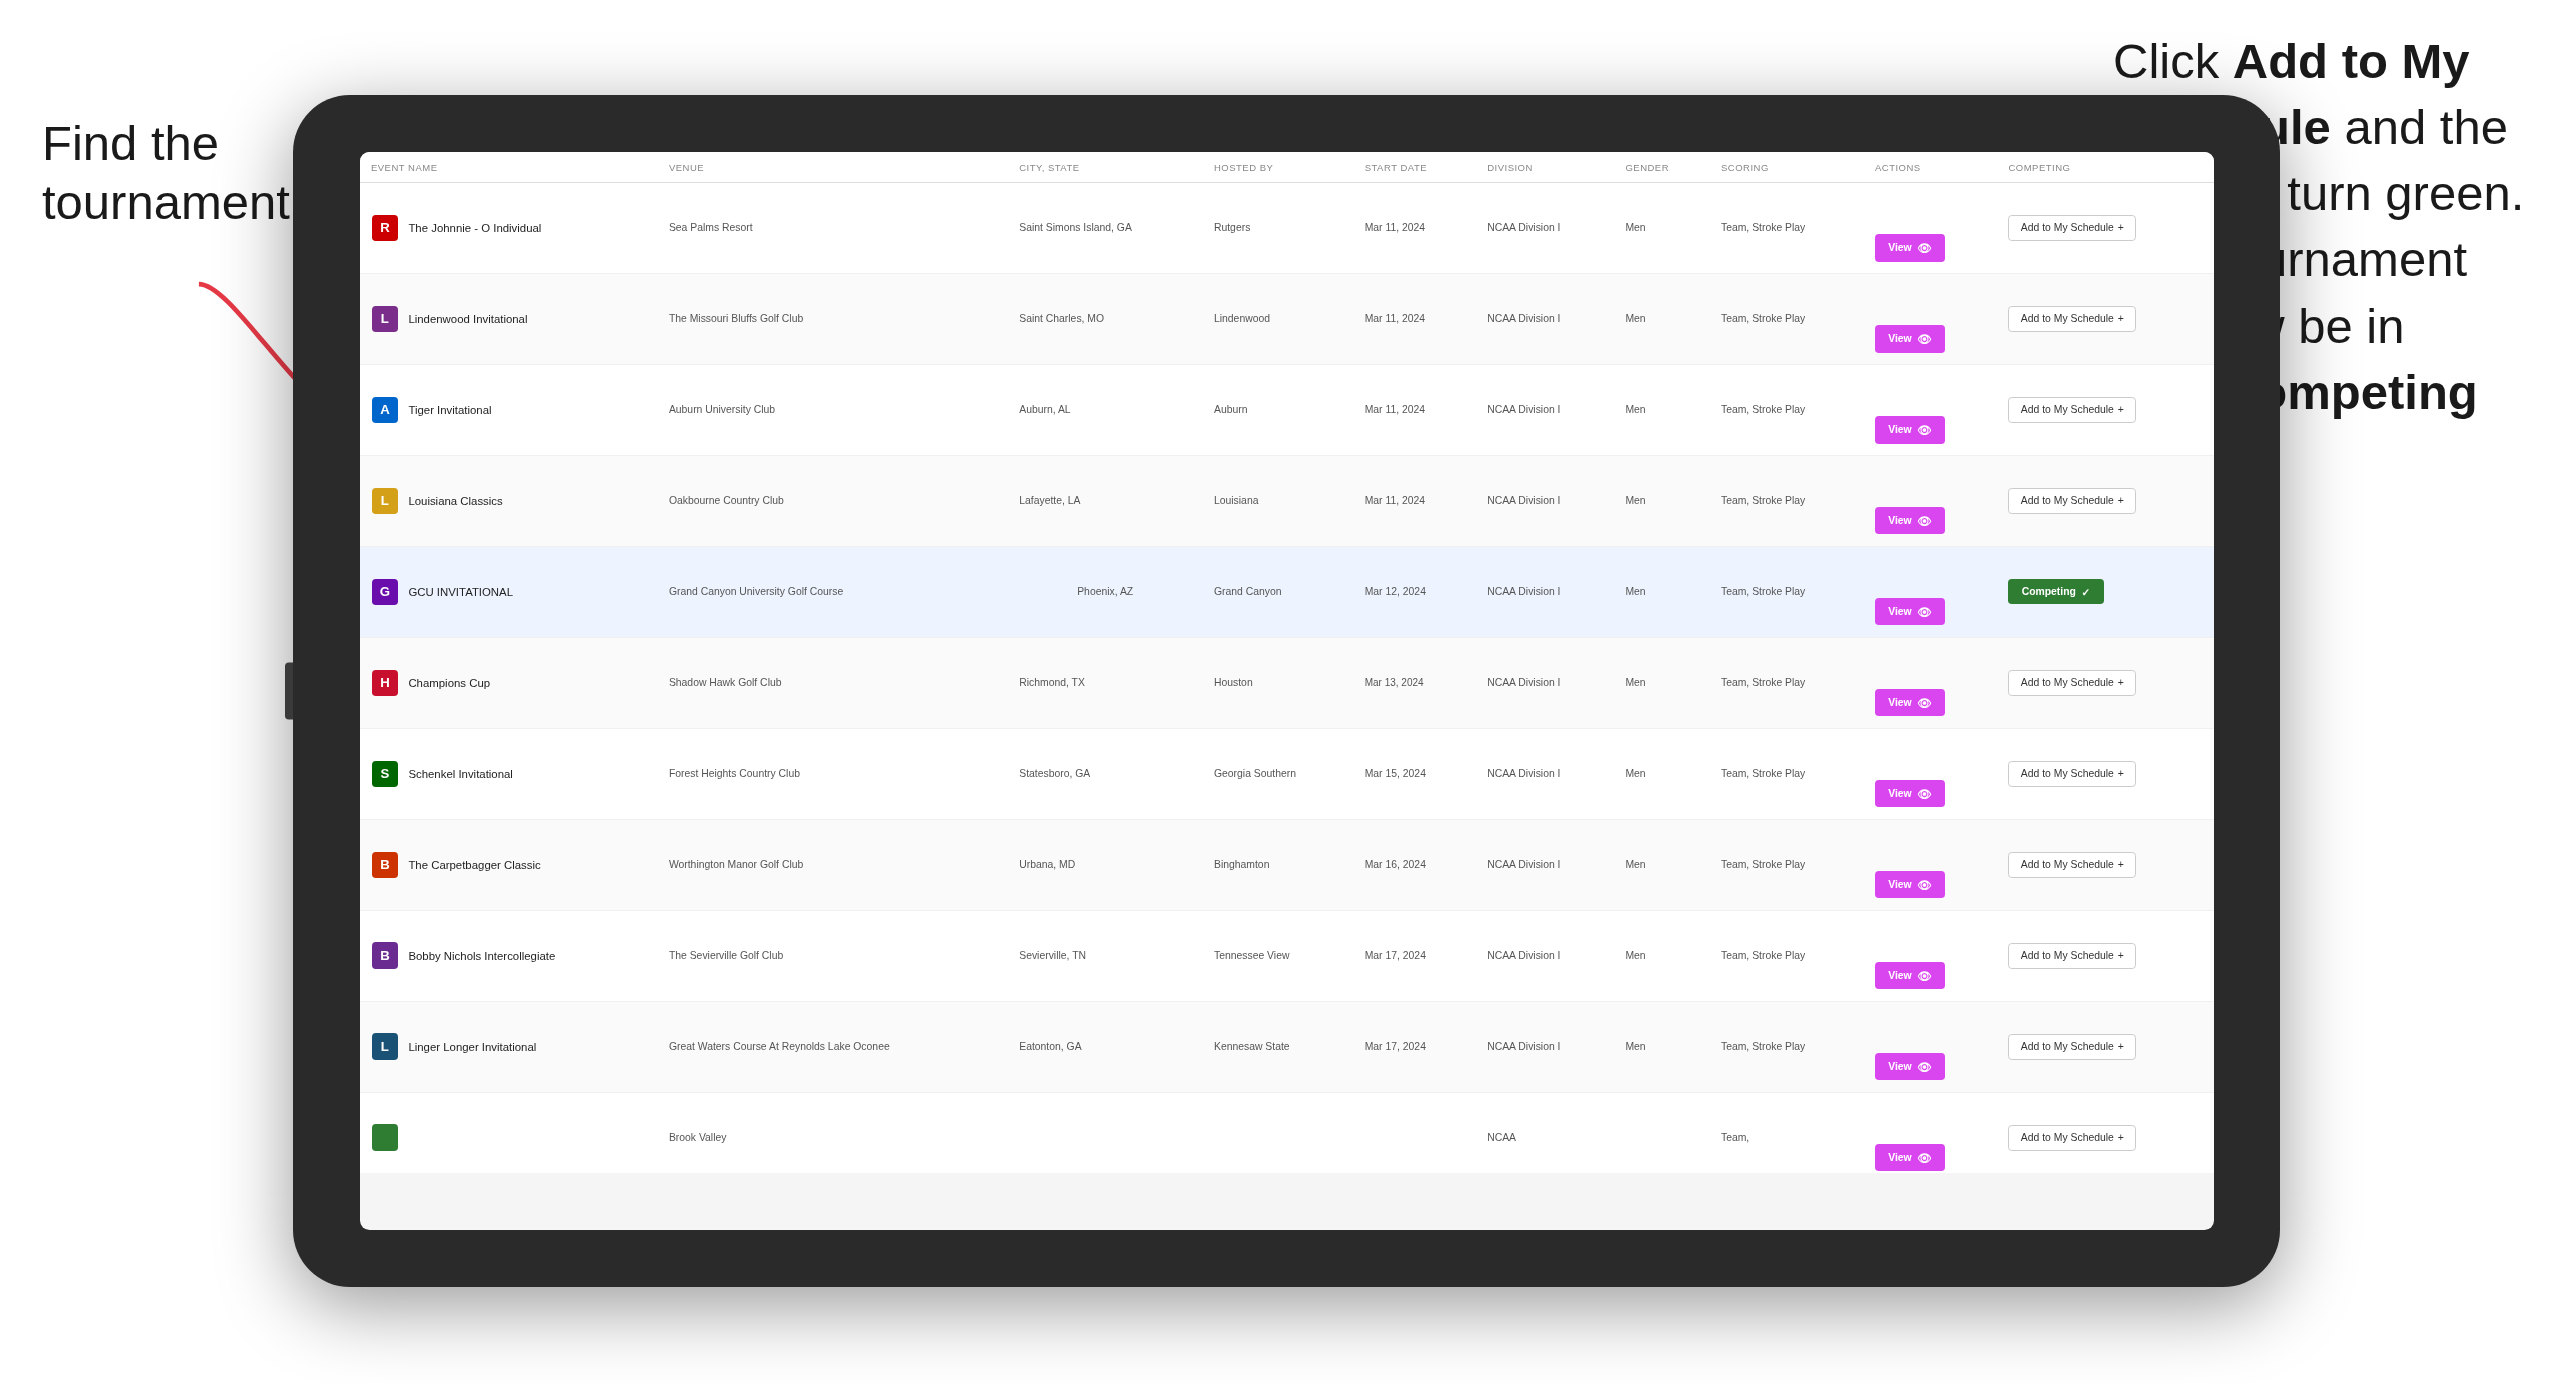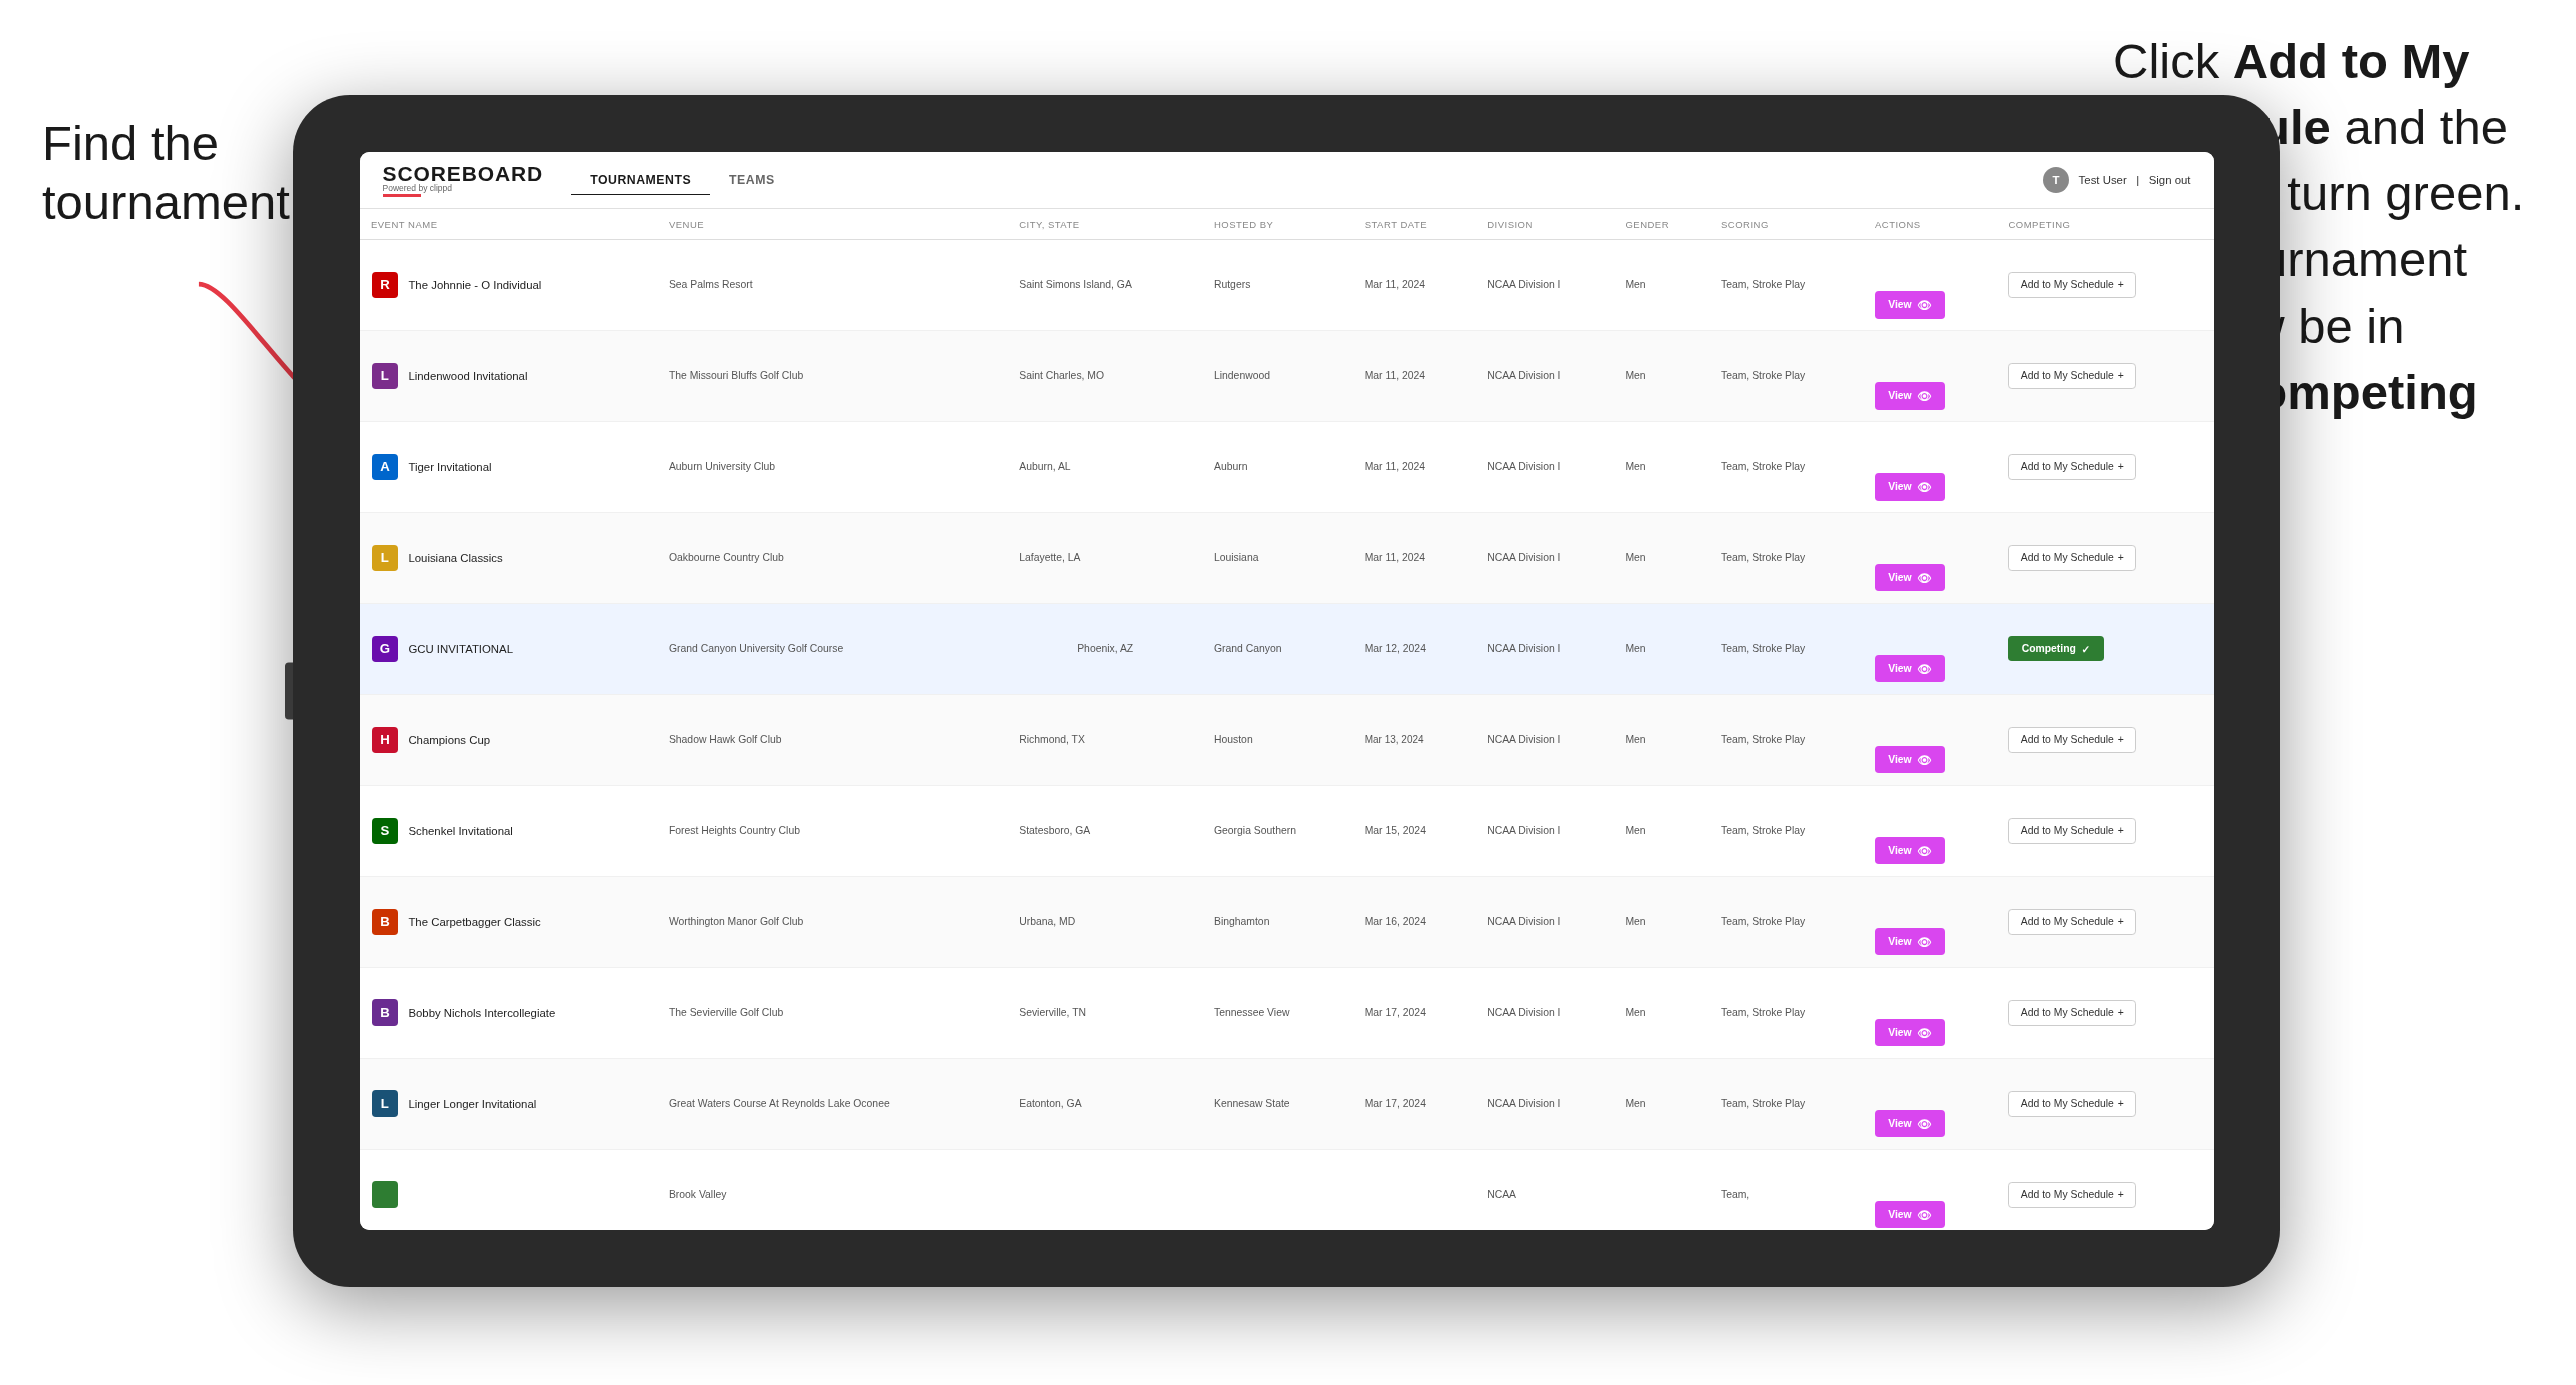--- a/index.html
+++ b/index.html
@@ -325,39 +325,20 @@
     </marker>
   </defs>
   <path d="M 180 20 C 140 20, 60 150, 20 160" stroke="#e63946" stroke-width="5" fill="none" marker-end="url(#arrowhead-right)"></path>
 </svg>
 
 <div class="tablet-frame">
   <div class="tablet-side-btn"></div>
 
   <div class="tablet-screen">
 
-    <div class="top-bar">
-      <div class="logo-area">
-        <div class="logo-text">SCOREBOARD</div>
-        <div class="logo-sub">Powered by clippd</div>
-        <div class="logo-bar"></div>
-      </div>
-
-      <div class="nav-tabs">
-        <div class="nav-tab active">TOURNAMENTS</div>
-        <div class="nav-tab">TEAMS</div>
-      </div>
-
-      <div class="user-area">
-        <div class="user-avatar">T</div>
-        <span>Test User</span>
-        <span>|</span>
-        <a class="sign-out-link">Sign out</a>
-      </div>
-    </div>
 
     <div class="table-container">
       <table class="data-table">
         <thead>
           <tr>
             <th>EVENT NAME</th>
             <th>VENUE</th>
             <th>CITY, STATE</th>
             <th>HOSTED BY</th>
             <th>START DATE</th>

